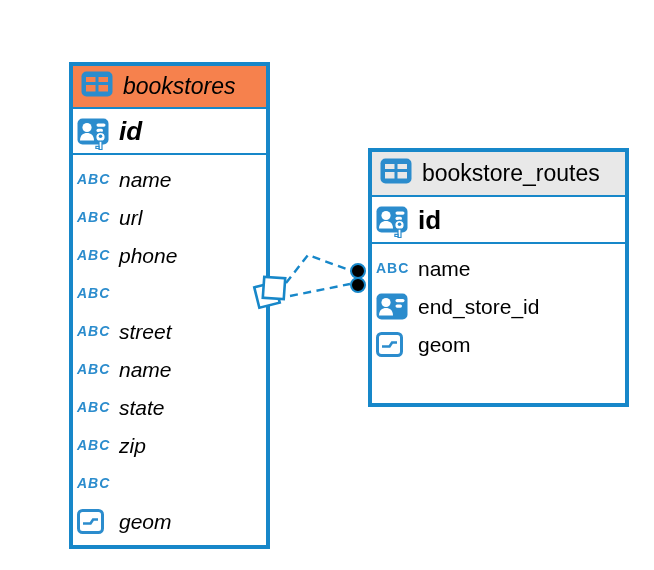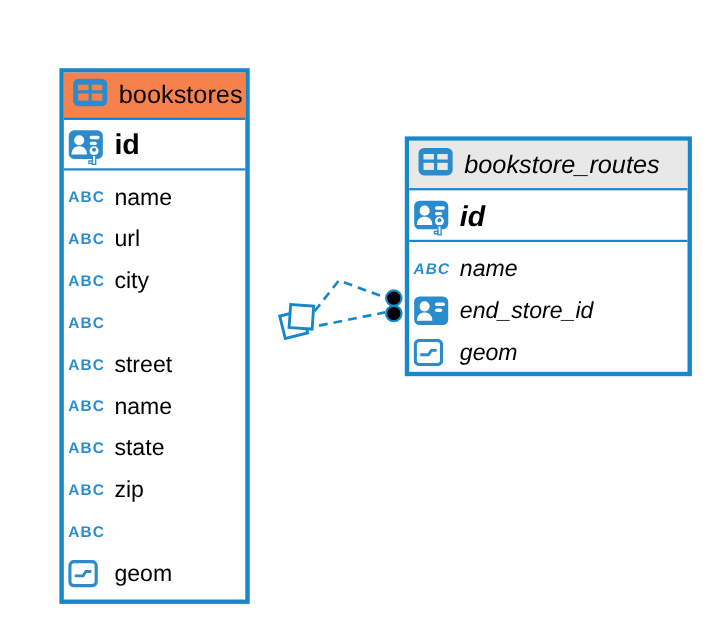--- a/index.html
+++ b/index.html
@@ -15,22 +15,22 @@
     overflow: hidden;
     --blue: #1787c9;
     --icon-blue: #2b8ccd;
   }
   .erd-table {
     position: absolute;
     box-sizing: border-box;
     background: #fff;
     border: 4px solid var(--blue);
   }
-  .tbl-bookstores  { left: 54px;  top: 62px;  width: 173px; height: 487px; --hdr: #f6814d; }
-  .tbl-routes      { left: 368px; top: 124px; width: 261px; height: 218px; font-style: italic; --hdr: #e8e8e8; }
+  .tbl-bookstores  { left: 69px;  top: 62px;  width: 201px; height: 487px; font-style: italic; --hdr: #f6814d; }
+  .tbl-routes      { left: 368px; top: 148px; width: 261px; height: 259px; --hdr: #e8e8e8; }
 
   .tbl-header {
     display: flex; align-items: center;
     gap: 10px; padding: 0 8px;
     background: var(--hdr);
     border-bottom: 2px solid var(--blue);
     font-size: 23px;
     white-space: nowrap;
   }
   .tbl-bookstores .tbl-header { height: 41px; }
@@ -117,21 +117,21 @@
       <div class="col-row">
         <span class="icon-cell">
             <span class="abc">ABC</span>
           </span>
         <span class="col-label">url</span>
       </div>
       <div class="col-row">
         <span class="icon-cell">
             <span class="abc">ABC</span>
           </span>
-        <span class="col-label">city</span>
+        <span class="col-label">phone</span>
       </div>
       <div class="col-row">
         <span class="icon-cell">
             <span class="abc">ABC</span>
           </span>
       </div>
       <div class="col-row">
         <span class="icon-cell">
             <span class="abc">ABC</span>
           </span>

